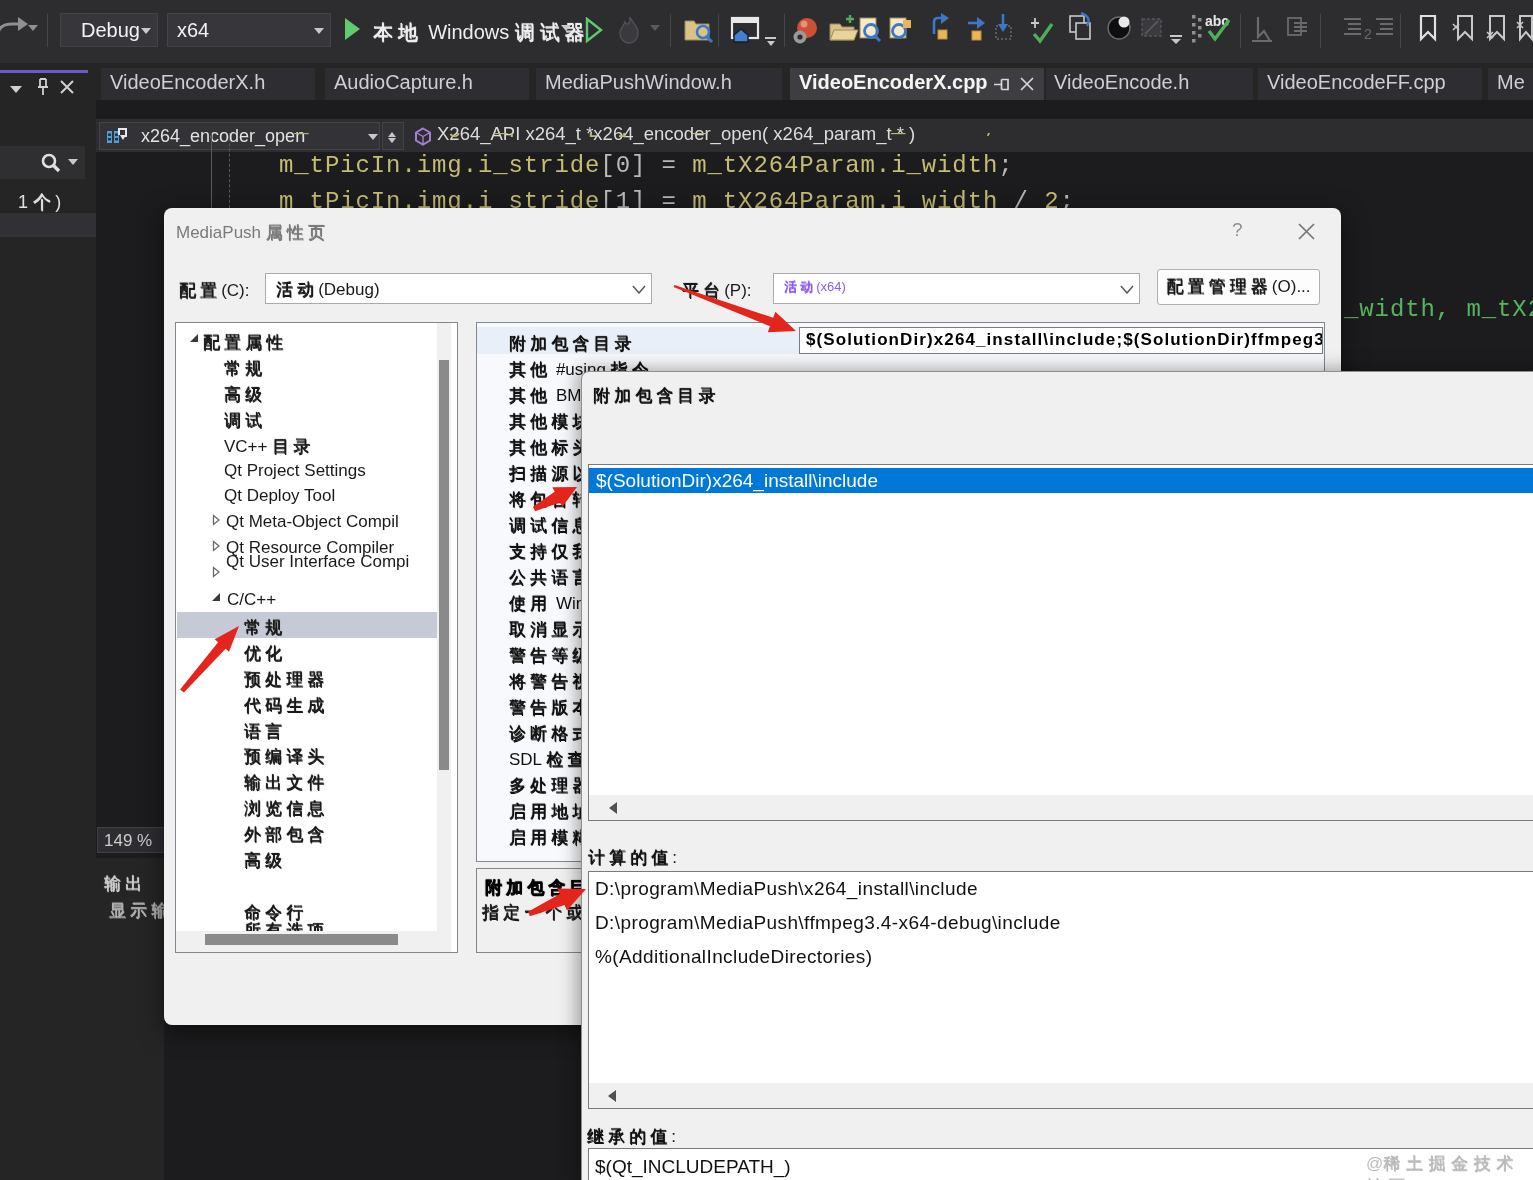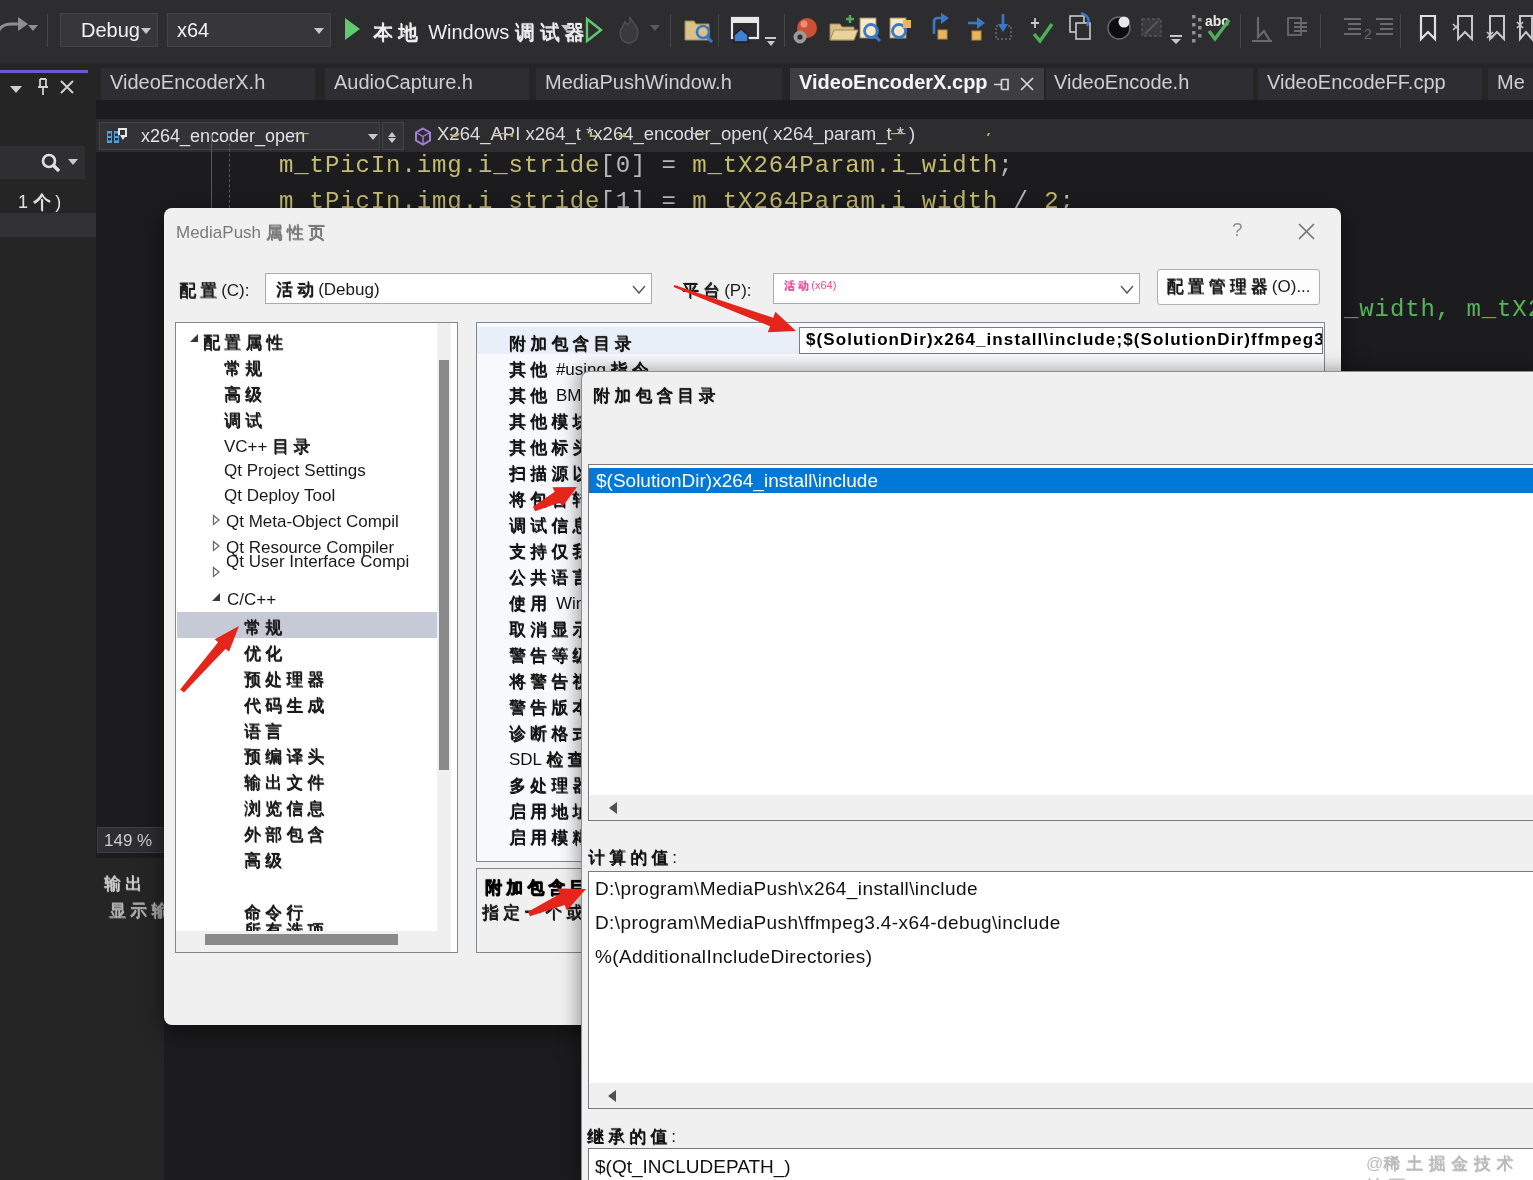--- a/index.html
+++ b/index.html
@@ -239,21 +239,21 @@
 
   <span class="ab" style="left:15px;top:71px;font-size:17px;color:#1a1a1a;"><i class="k">配置</i>(C):</span>
   <div class="ab" style="left:101px;top:65px;width:387px;height:31px;background:#ffffff;border:1px solid #ababab;box-sizing:border-box;">
     <span class="ab" style="left:10px;top:4px;font-size:17px;color:#1a1a1a;"><i class="k">活动</i>(Debug)</span>
     <svg class="ab" style="left:366px;top:11px" width="14" height="9" viewBox="0 0 14 9">
         <path d="M1 1 L7 8 L13 1" fill="none" stroke="#5a5a5a" stroke-width="1.5"></path>
       </svg>
   </div>
   <span class="ab" style="left:518px;top:71px;font-size:17px;color:#1a1a1a;"><i class="k">平台</i>(P):</span>
   <div class="ab" style="left:609px;top:65px;width:367px;height:31px;background:#ffffff;border:1px solid #ababab;box-sizing:border-box;">
-    <span class="ab" style="left:10px;top:4px;font-size:11px;color:#ec4899;"><i class="k">活动</i>(x64)</span>
+    <span class="ab" style="left:10px;top:4px;font-size:13px;color:#8b5cf6;"><i class="k">活动</i>(x64)</span>
     <svg class="ab" style="left:346px;top:11px" width="14" height="9" viewBox="0 0 14 9">
         <path d="M1 1 L7 8 L13 1" fill="none" stroke="#5a5a5a" stroke-width="1.5"></path>
       </svg>
   </div>
   <div class="ab" style="left:993px;top:61px;width:163px;height:36px;background:#fdfdfd;border:1px solid #b0b0b0;border-radius:3px;box-sizing:border-box;text-align:center;">
     <span style="font-size:17px;color:#1a1a1a;line-height:34px;"><i class="k">配置管理器</i>(O)...</span>
   </div>
 
   <div class="ab" id="tree" style="left:11px;top:114px;width:283px;height:631px;background:#ffffff;border:1px solid #82878f;box-sizing:border-box;overflow:hidden;font-size:17px;color:#1a1a1a;">
     <div class="ab" style="left:1px;top:289px;width:260px;height:26px;background:#c6cad6;"></div>

